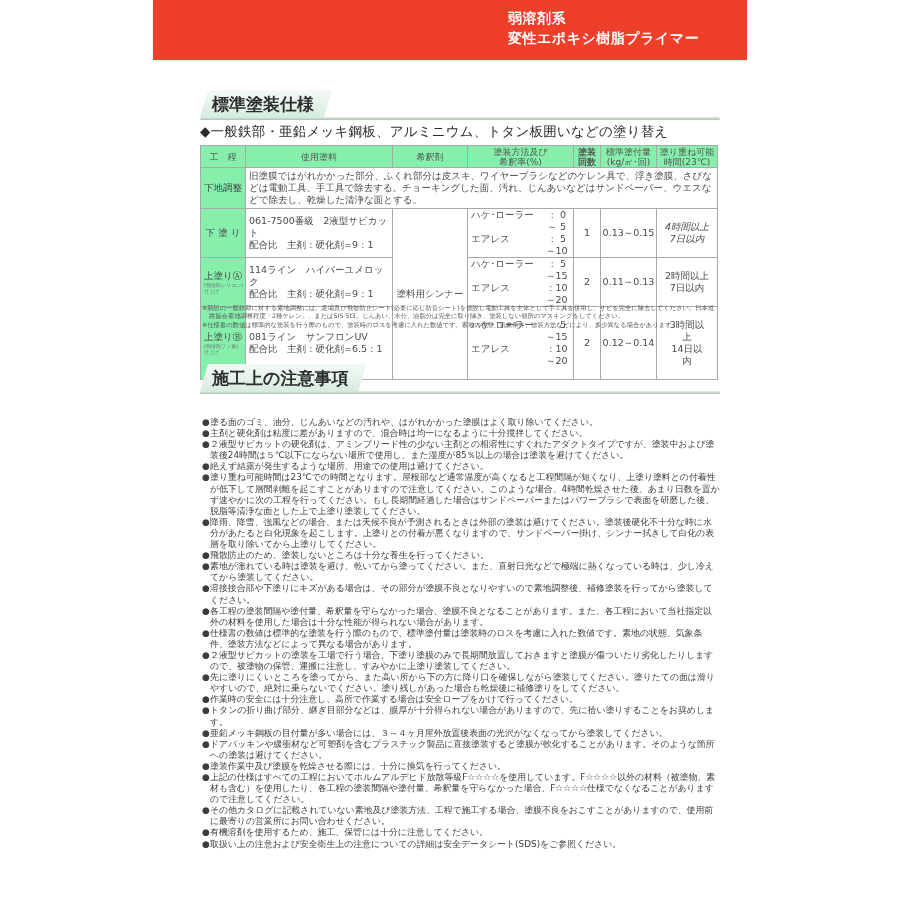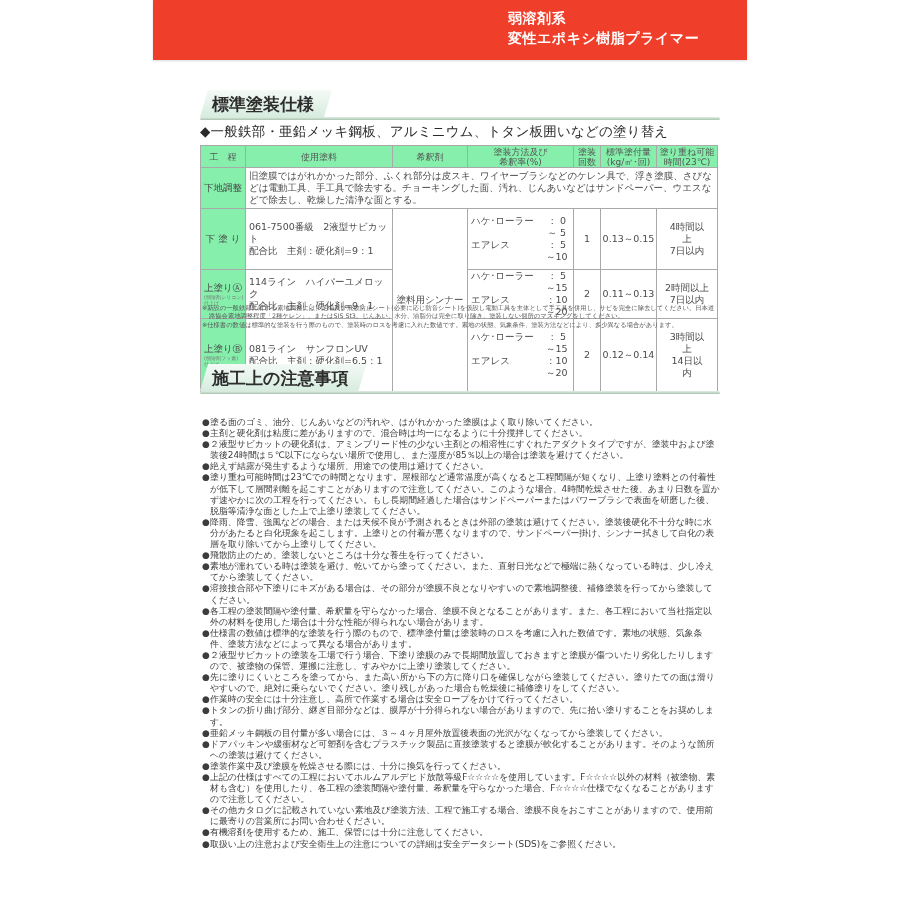--- a/index.html
+++ b/index.html
@@ -74,21 +74,21 @@
   </colgroup>
   <tbody>
       <tr>
     <th>工　程</th>
     <th>使用塗料</th>
     <th>希釈剤</th>
     <th>
       <div>塗装方法及び</div>
       <div>希釈率(%)</div>
     </th>
-    <th style="padding:0;">
+    <th style="padding:0;font-weight:bold;">
       <div>塗装</div>
       <div>回数</div>
     </th>
     <th style="padding:0;">
       <div>標準塗付量</div>
       <div>(kg/㎡･回)</div>
     </th>
     <th style="padding:0;">
       <div>塗り重ね可能</div>
       <div>時間(23℃)</div>
@@ -110,21 +110,21 @@
     <td>
       <div class="method">
         <span>ハケ･ローラー</span>
         <span>：  0～ 5</span>
         <span>エアレス</span>
         <span>：  5～10</span>
       </div>
     </td>
     <td class="center">1</td>
     <td class="center" style="padding:0;">0.13～0.15</td>
-    <td class="center" style="padding:12px;">
+    <td class="center" style="padding:0;font-style:italic;">
       <div>4時間以上</div>
       <div>7日以内</div>
     </td>
   </tr>
   <tr style="height:30px;">
     <td class="proc">
       <span class="proc-main">上塗りⒶ</span>
       <span class="proc-sub" style="white-space: pre-line;">(弱溶剤シリコン)
 仕上げ</span>
     </td>

